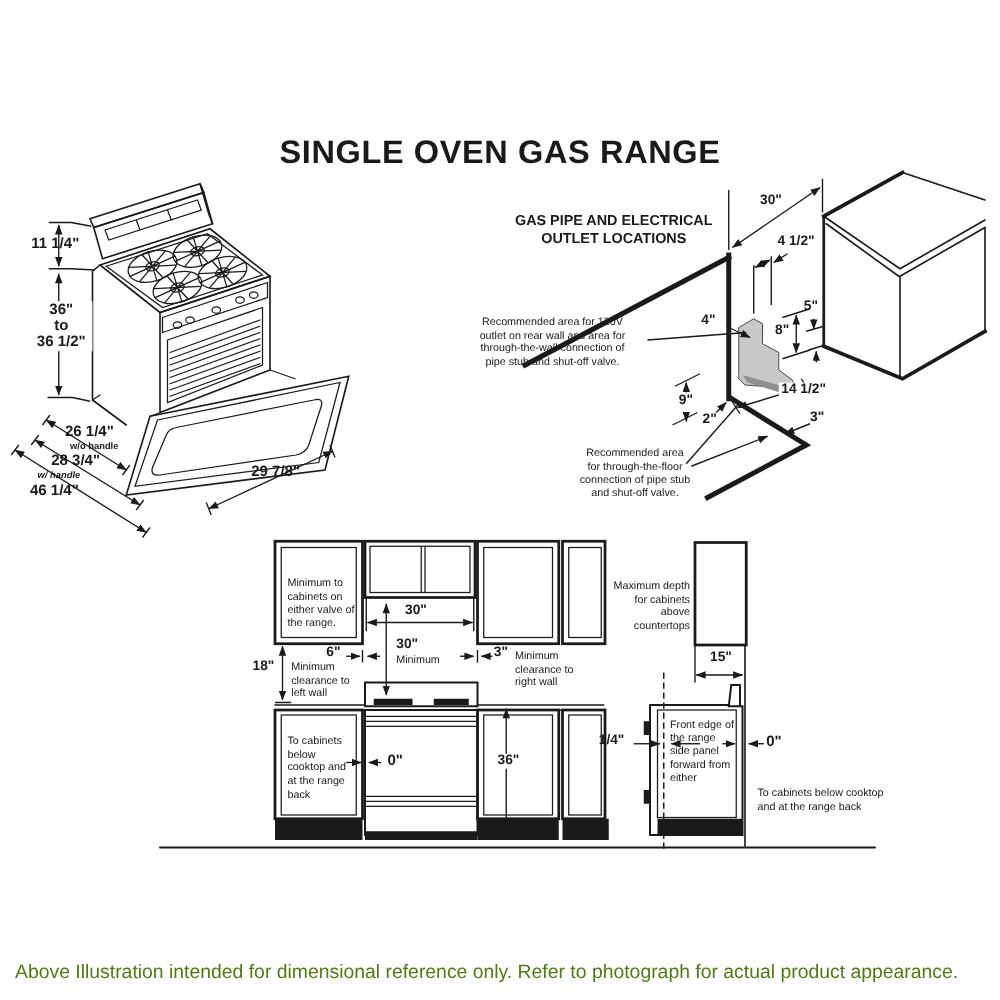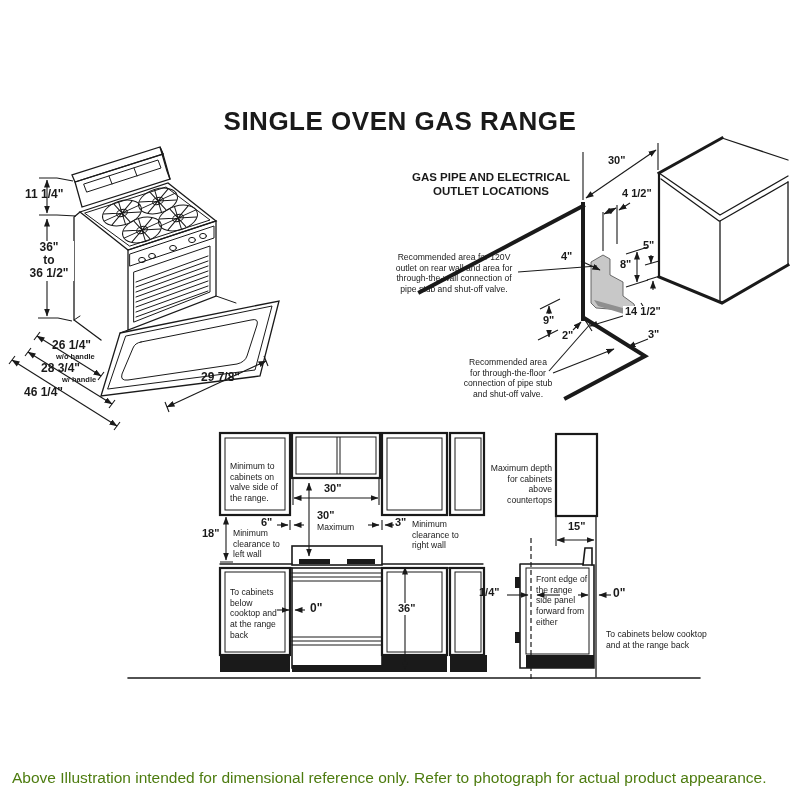--- a/index.html
+++ b/index.html
@@ -221,46 +221,46 @@
   <div id="gas-heading">GAS PIPE AND ELECTRICAL
 OUTLET LOCATIONS</div>
 
   <div class="lbl lbl12" style="left:25px;top:188px;">11 1/4"</div>
   <div class="lbl lbl12 ctr wbg" style="left:24px;top:241px;width:46px;line-height:1.1;">36"
 to
 36 1/2"</div>
   <div class="lbl lbl12" style="left:52px;top:339px;">26 1/4"</div>
   <div class="sub" style="left:56px;top:353px;text-align:right;">w/o handle</div>
   <div class="lbl lbl12" style="left:41px;top:362px;">28 3/4"</div>
-  <div class="sub" style="left:62px;top:376px;">w/ handle</div>
+  <div class="sub" style="left:30px;top:376px;font-style:italic;">w/ handle</div>
   <div class="lbl lbl12" style="left:24px;top:386px;">46 1/4"</div>
   <div class="lbl lbl12" style="left:201px;top:371px;">29 7/8"</div>
 
-  <div class="note ctr" style="left:388px;top:252px;width:132px;">Recommended area for 120V
+  <div class="note ctr" style="left:376px;top:252px;width:132px;">Recommended area for 120V
 outlet on rear wall and area for
 through-the-wall connection of
 pipe stub and shut-off valve.</div>
   <div class="note ctr" style="left:460px;top:357px;width:96px;">Recommended area
 for through-the-floor
 connection of pipe stub
 and shut-off valve.</div>
   <div class="lbl wbg" style="left:606px;top:155px;">30"</div>
   <div class="lbl" style="left:622px;top:188px;">4 1/2"</div>
   <div class="lbl" style="left:561px;top:251px;">4"</div>
   <div class="lbl" style="left:643px;top:240px;">5"</div>
   <div class="lbl wbg" style="left:618px;top:259px;">8"</div>
   <div class="lbl" style="left:543px;top:315px;">9"</div>
   <div class="lbl" style="left:562px;top:330px;">2"</div>
   <div class="lbl wbg" style="left:623px;top:306px;">14 1/2"</div>
   <div class="lbl" style="left:648px;top:329px;">3"</div>
 
-  <div class="note" style="left:230px;top:461px;width:56px;">Minimum to cabinets on valve side of the range.</div>
+  <div class="note" style="left:230px;top:461px;width:56px;">Minimum to cabinets on either valve of the range.</div>
   <div class="lbl wbg" style="left:322px;top:483px;">30"</div>
   <div class="lbl" style="left:317px;top:510px;">30"</div>
-  <div class="note" style="left:317px;top:522px;">Maximum</div>
+  <div class="note" style="left:317px;top:522px;">Minimum</div>
   <div class="lbl" style="left:261px;top:517px;">6"</div>
   <div class="lbl" style="left:395px;top:517px;">3"</div>
   <div class="lbl" style="left:202px;top:528px;">18"</div>
   <div class="note" style="left:233px;top:528px;width:50px;">Minimum clearance to left wall</div>
   <div class="note" style="left:412px;top:519px;width:56px;">Minimum clearance to right wall</div>
   <div class="note" style="left:230px;top:587px;width:52px;">To cabinets below cooktop and at the range back</div>
   <div class="lbl lbl12" style="left:310px;top:602px;">0"</div>
   <div class="lbl wbg" style="left:396px;top:603px;">36"</div>
 
   <div class="note rgt" style="left:486px;top:463px;width:66px;">Maximum depth for cabinets above countertops</div>

